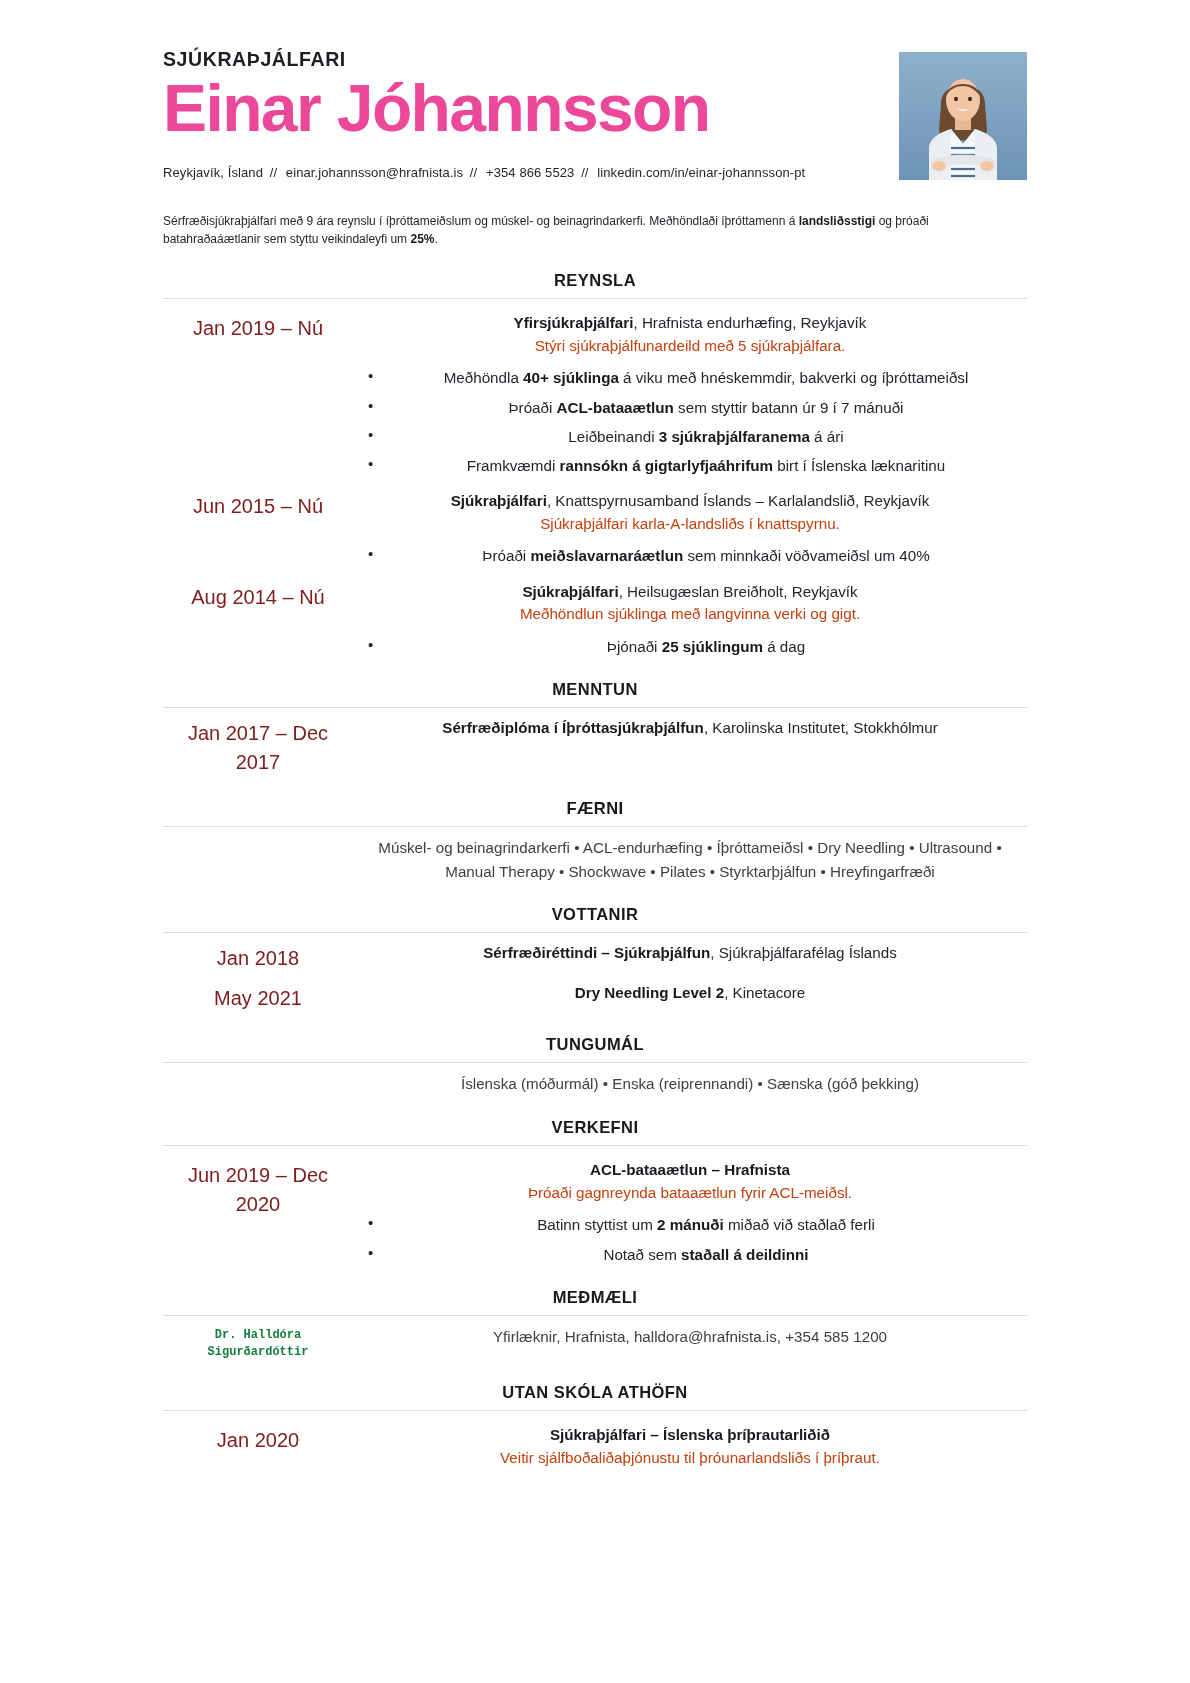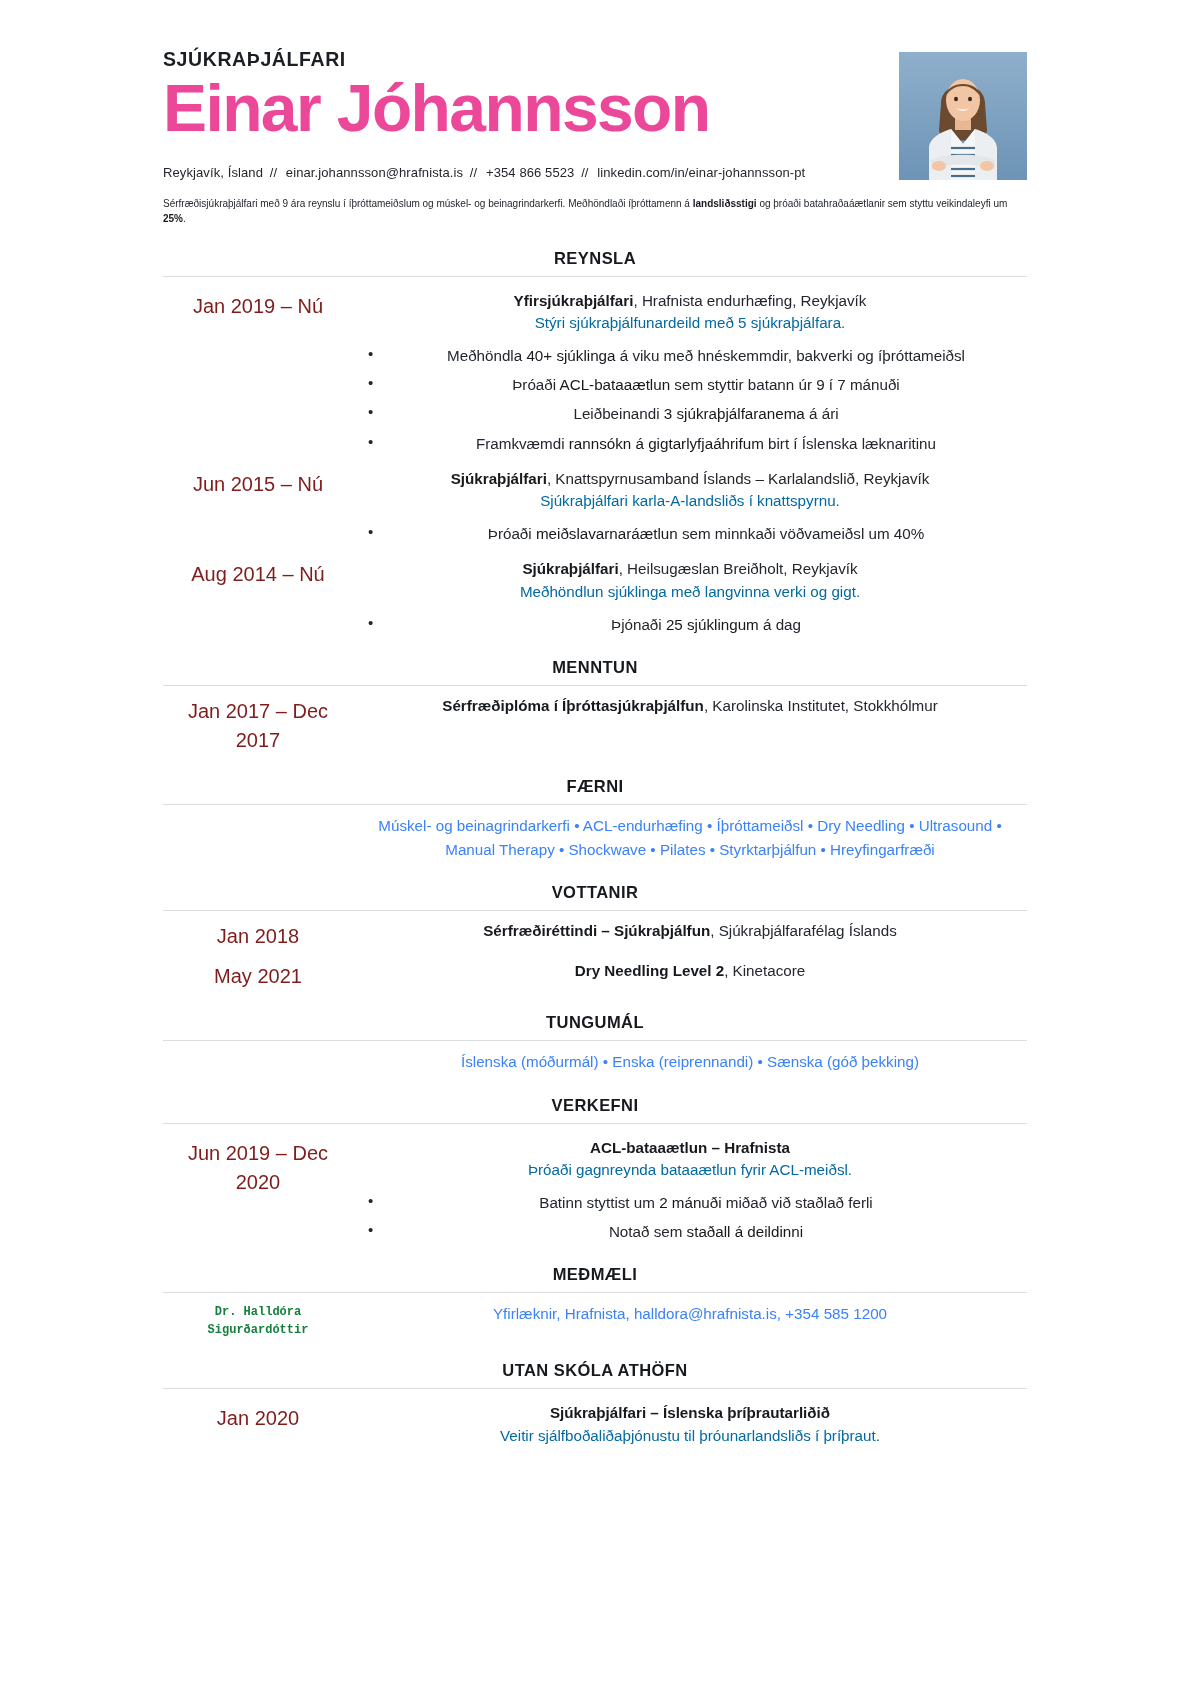--- a/index.html
+++ b/index.html
@@ -62,24 +62,24 @@
     letter-spacing: 0.1px;
   }
   .contact-sep {
     display: inline-block;
     padding: 0 5px 0 3px;
     color: #23272d;
   }
   .contact-item { white-space: nowrap; }
 
   .summary {
-    font-size: 10px;
+    font-size: 12px;
     line-height: 1.55;
     color: #23272d;
-    margin-top: 16px;
+    margin-top: 32px;
     max-width: 1100px;
   }
   .summary b { font-weight: bold; color: #16191d; }
 
   
   .section { margin-top: 22px; text-align: center; }
   .section-heading {
     font-size: 16.5px;
     font-weight: bold;
     letter-spacing: 0.45px;
@@ -120,21 +120,21 @@
   }
   .entry-title {
     font-size: 15.2px;
     line-height: 1.5;
     color: #23272d;
   }
   .entry-title b { font-weight: bold; color: #16191d; }
   .entry-sub {
     font-size: 15.2px;
     line-height: 1.5;
-    color: #0369a1;
+    color: #c2410c;
   }
   .bullets {
     margin: 9px 0 0 0;
     padding-left: 32px;
     list-style: none;
   }
   .bullets li {
     position: relative;
     font-size: 15.2px;
     line-height: 1.52;
@@ -143,26 +143,26 @@
   }
   .bullets li:last-child { padding-bottom: 0; }
   .bullets li::before {
     content: "•";
     position: absolute;
     left: -17px;
     top: -1px;
     font-size: 15px;
     color: #23272d;
   }
-  .bullets li b { font-weight: normal; color: #16191d; }
+  .bullets li b { font-weight: bold; color: #16191d; }
 
   .plain-block {
     font-size: 15.2px;
     line-height: 1.55;
-    color: #3b82f6;
+    color: #404040;
   }
 </style>
 </head>
 <body>
 
 <div class="page">
 
   <div class="header">
     <div class="role-title">SJÚKRAÞJÁLFARI</div>
     <div class="full-name">Einar Jóhannsson</div>

